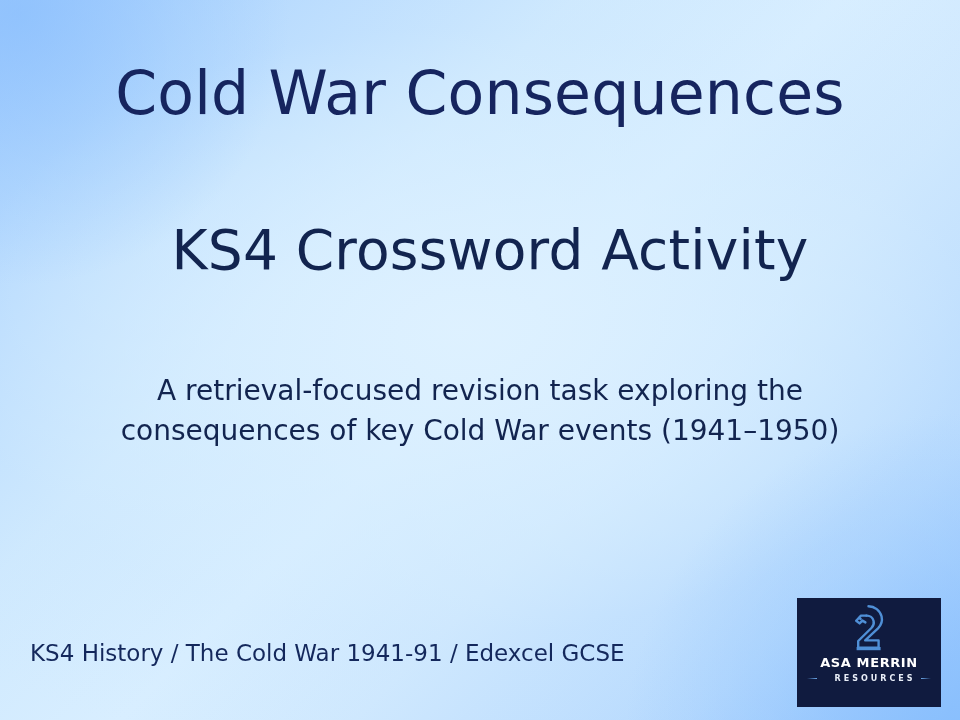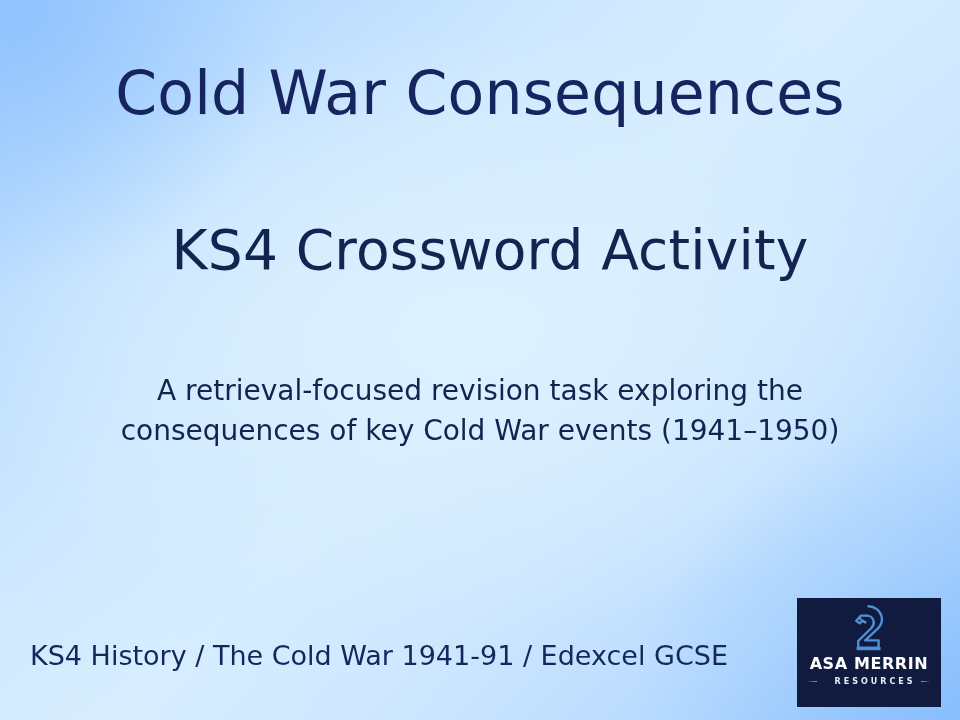--- a/index.html
+++ b/index.html
@@ -100,21 +100,21 @@
     text-align: center;
     font-size: 28px;
     line-height: 1.42;
     color: #12244f;
   }
 
   .footer {
     position: absolute;
     left: 30px;
     top: 639px;
-    font-size: 27px;
+    font-size: 23px;
     line-height: 1.25;
     color: #14285c;
     white-space: nowrap;
   }
 
   
   .logo {
     position: absolute;
     left: 797px;
     top: 598px;
@@ -128,21 +128,21 @@
     padding-top: 4px;
     box-sizing: border-box;
   }
   .logo-mark {
     width: 44px;
     height: 52px;
     display: block;
   }
   .logo-wordmark {
     margin-top: 2px;
-    font-size: 16px;
+    font-size: 13px;
     font-weight: bold;
     color: #ffffff;
     letter-spacing: 0.6px;
     line-height: 1;
     white-space: nowrap;
   }
   .logo-sub-row {
     margin-top: 5px;
     display: flex;
     align-items: center;

